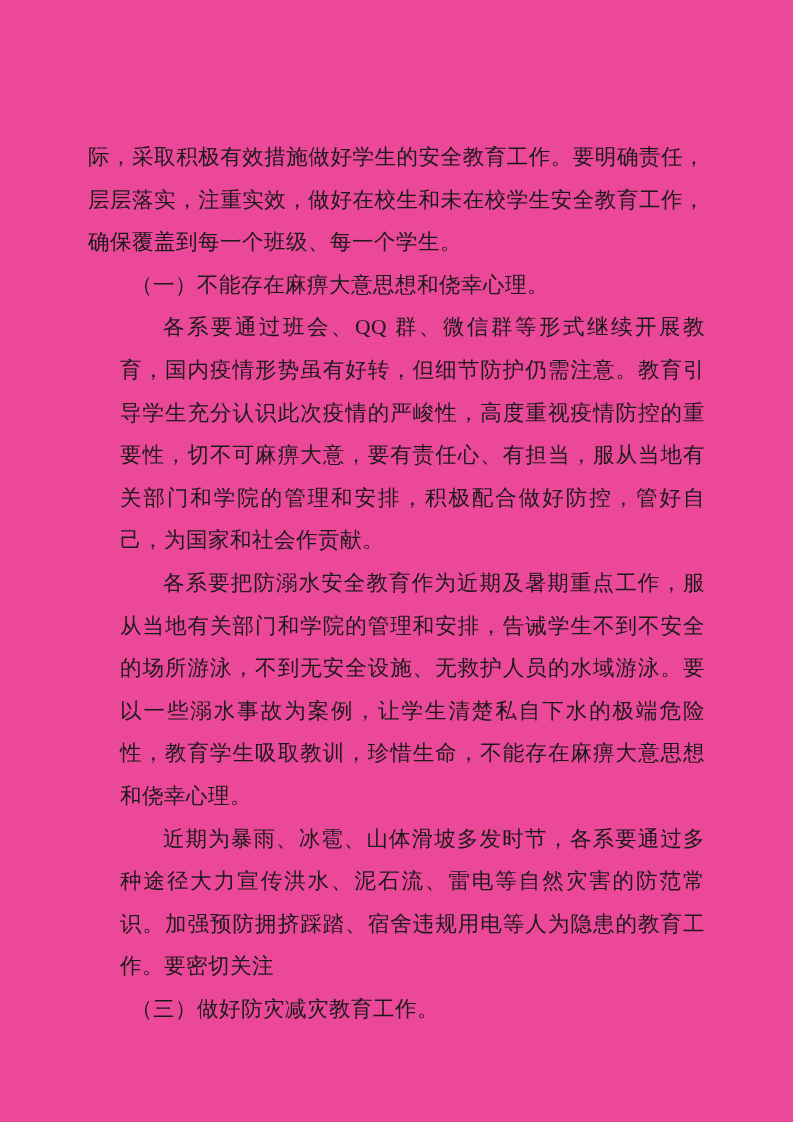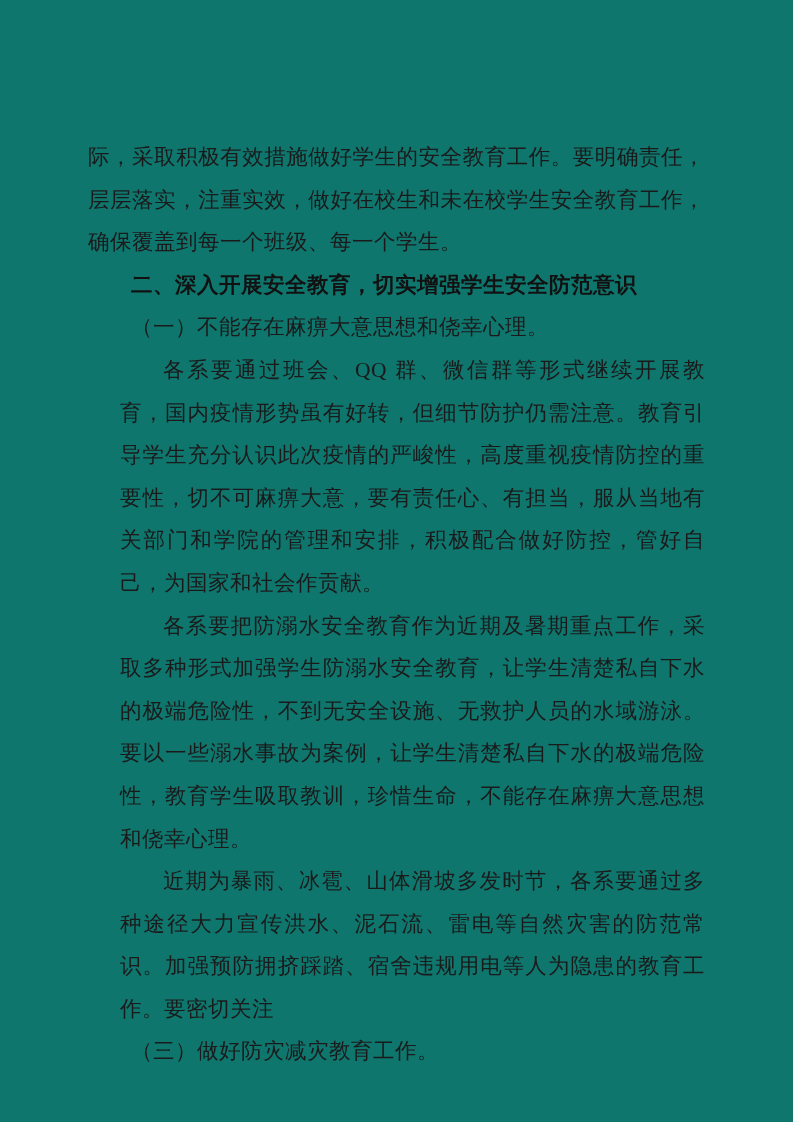--- a/index.html
+++ b/index.html
@@ -5,21 +5,21 @@
   html, body {
     margin: 0;
     padding: 0;
     background: #ffffff;
   }
   .page {
     position: relative;
     width: 793px;
     height: 1122px;
     margin: 0 auto;
-    background: #0f766e;
+    background: #ec4899;
     color: #000000;
     box-sizing: border-box;
     padding: 136px 88px 0 88px;
     overflow: hidden;
   }
   .doc-body {
     width: 617px;
   }
   .block {
     margin: 0;
@@ -47,20 +47,19 @@
     font-family: "Liberation Serif", "DejaVu Serif", serif;
     text-indent: 2em;
   }
 </style>
 </head>
 <body>
 
 <div class="page">
   <div class="doc-body">
       <p class="block paragraph">际，采取积极有效措施做好学生的安全教育工作。要明确责任，层层落实，注重实效，做好在校生和未在校学生安全教育工作，确保覆盖到每一个班级、每一个学生。</p>
-      <p class="block heading indent">二、深入开展安全教育，切实增强学生安全防范意识</p>
       <p class="block subheading indent">（一）不能存在麻痹大意思想和侥幸心理。</p>
       <p class="block paragraph indent">各系要通过班会、QQ 群、微信群等形式继续开展教育，国内疫情形势虽有好转，但细节防护仍需注意。教育引导学生充分认识此次疫情的严峻性，高度重视疫情防控的重要性，切不可麻痹大意，要有责任心、有担当，服从当地有关部门和学院的管理和安排，积极配合做好防控，管好自己，为国家和社会作贡献。</p>
-      <p class="block paragraph indent">各系要把防溺水安全教育作为近期及暑期重点工作，采取多种形式加强学生防溺水安全教育，让学生清楚私自下水的极端危险性，不到无安全设施、无救护人员的水域游泳。要以一些溺水事故为案例，让学生清楚私自下水的极端危险性，教育学生吸取教训，珍惜生命，不能存在麻痹大意思想和侥幸心理。</p>
+      <p class="block paragraph indent">各系要把防溺水安全教育作为近期及暑期重点工作，服从当地有关部门和学院的管理和安排，告诫学生不到不安全的场所游泳，不到无安全设施、无救护人员的水域游泳。要以一些溺水事故为案例，让学生清楚私自下水的极端危险性，教育学生吸取教训，珍惜生命，不能存在麻痹大意思想和侥幸心理。</p>
       <p class="block paragraph indent">近期为暴雨、冰雹、山体滑坡多发时节，各系要通过多种途径大力宣传洪水、泥石流、雷电等自然灾害的防范常识。加强预防拥挤踩踏、宿舍违规用电等人为隐患的教育工作。要密切关注</p>
       <p class="block subheading indent">（三）做好防灾减灾教育工作。</p>
     </div>
 </div>
 
 </body></html>

